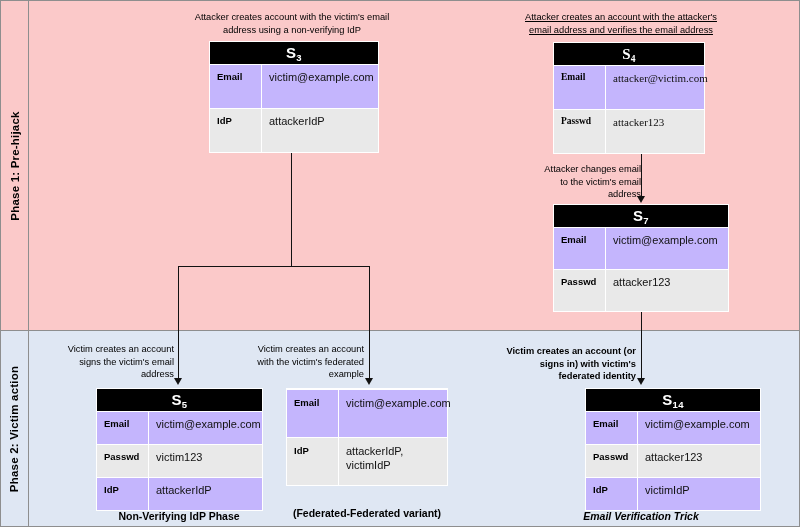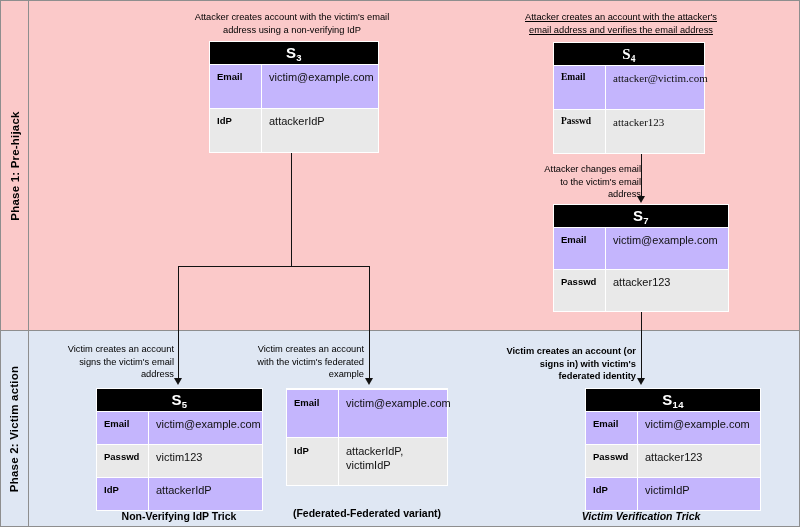--- a/index.html
+++ b/index.html
@@ -235,17 +235,17 @@
     <div class="st-row light">
       <div class="st-key">Passwd</div>
       <div class="st-val">attacker123</div>
     </div>
     <div class="st-row dark">
       <div class="st-key">IdP</div>
       <div class="st-val">victimIdP</div>
     </div>
   </div>
 
-  <div class="sub-title" id="title-s12">Non-Verifying IdP Trick</div>
+  <div class="sub-title" id="title-s12">Non-Verifying IdP Phase</div>
   <div class="sub-title" id="title-s13">(Federated-Federated variant)</div>
-  <div class="sub-title" id="title-s14">Victim Verification Trick</div>
+  <div class="sub-title" id="title-s14">Email Verification Trick</div>
 
 </div>
 
 </body></html>

